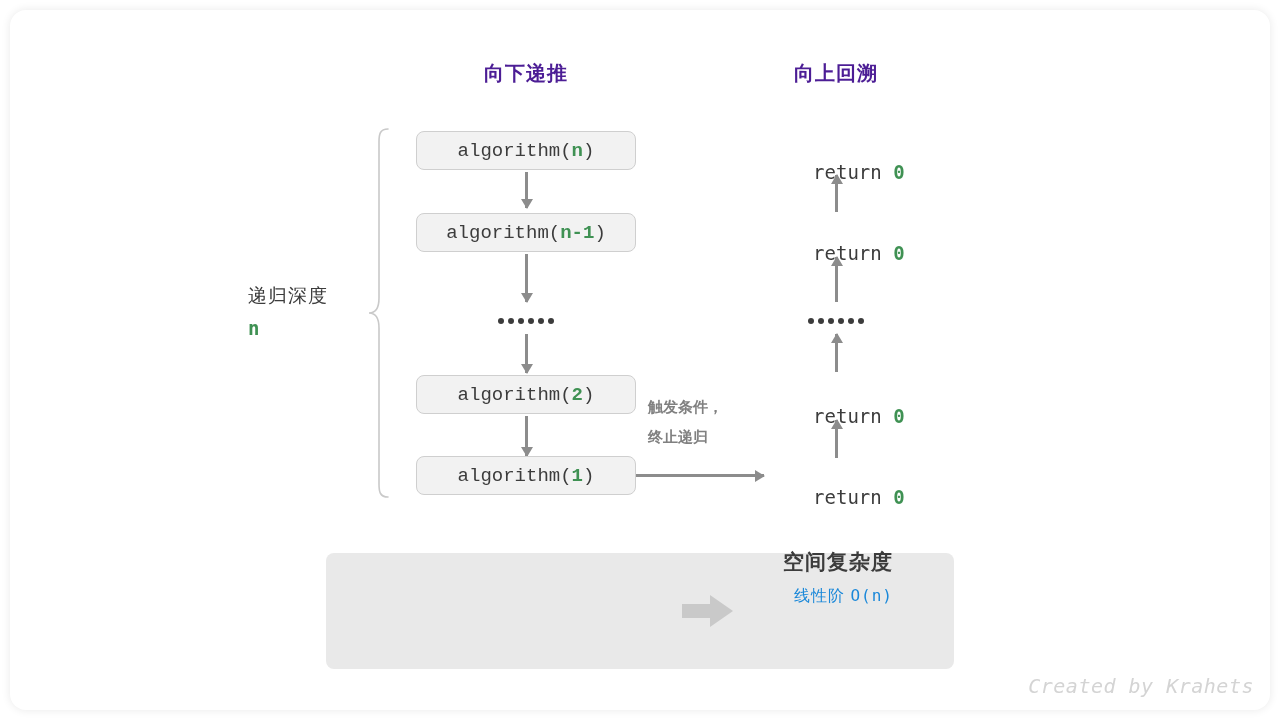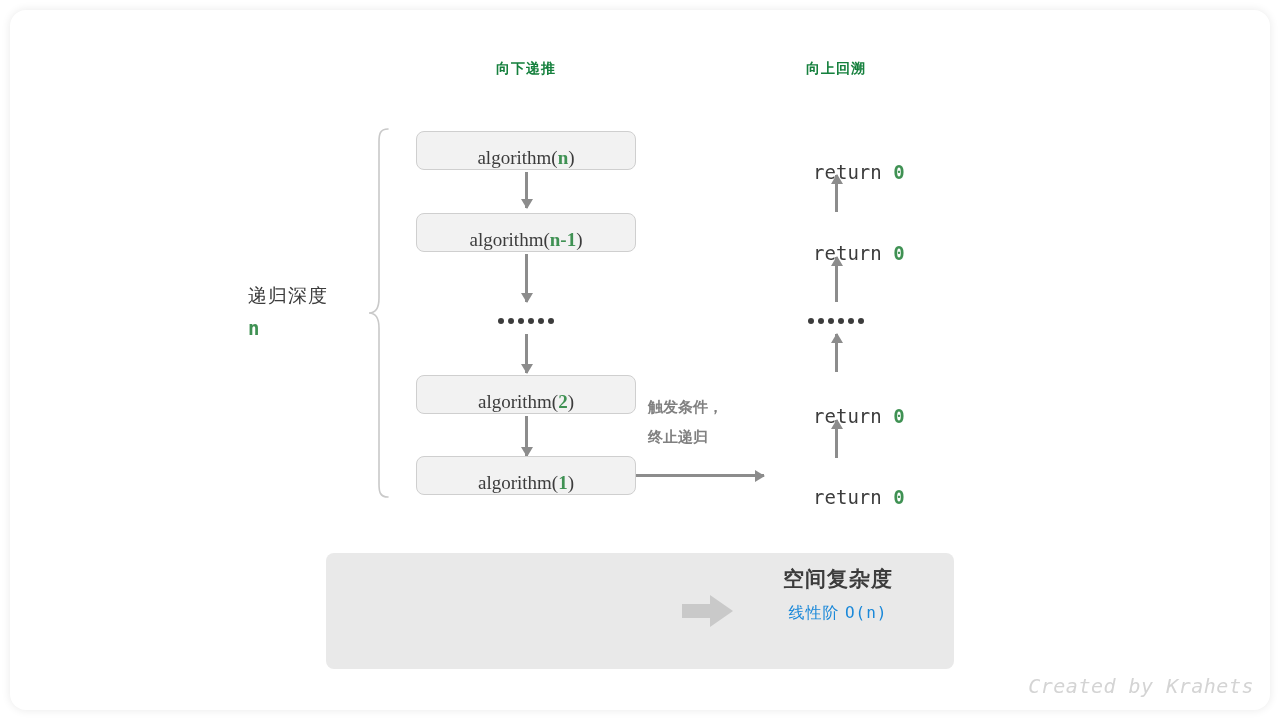--- a/index.html
+++ b/index.html
@@ -23,44 +23,44 @@
     width: 1260px;
     height: 700px;
     background: #ffffff;
     border-radius: 16px;
     box-shadow: 0 0 10px rgba(0,0,0,0.09);
   }
 
   
   .col-header {
     position: absolute;
-    font-size: 14px;
+    font-size: 20px;
     font-weight: bold;
-    color: #15803d;
+    color: #4c1d95;
     letter-spacing: 1px;
     white-space: nowrap;
     transform: translateX(-50%);
   }
   #header-down  { left: 526px; top: 60px; }
   #header-up    { left: 836px; top: 60px; }
 
   
   .frame-box {
     position: absolute;
     left: 416px;
     width: 220px;
     height: 39px;
     box-sizing: border-box;
     background: #f2f2f2;
     border: 1px solid #cfcfcf;
     border-radius: 8px;
     display: flex;
-    align-items: flex-end;
+    align-items: center;
     justify-content: center;
-    font-family: Liberation Serif, serif;
+    font-family: Liberation Mono, monospace;
     font-size: 19px;
     color: #3c3c3c;
     white-space: pre;
   }
   .frame-box .arg { color: #3f9153; font-weight: bold; }
 
   
   .arrow-down {
     position: absolute;
     left: 525px;
@@ -217,23 +217,23 @@
     position: absolute;
     left: 682px;
     top: 594px;
     width: 52px;
     height: 34px;
   }
 
   .summary-right {
     position: absolute;
     left: 838px;
-    top: 565px;
-    transform: translateX(-50%);
-    text-align: center;
+    top: 548px;
+    transform: translateX(-50%);
+    text-align: right;
     white-space: nowrap;
   }
   .summary-right .title {
     display: block;
     font-size: 21px;
     font-weight: bold;
     color: #3c3c3c;
     letter-spacing: 1px;
   }
   .summary-right .value {

